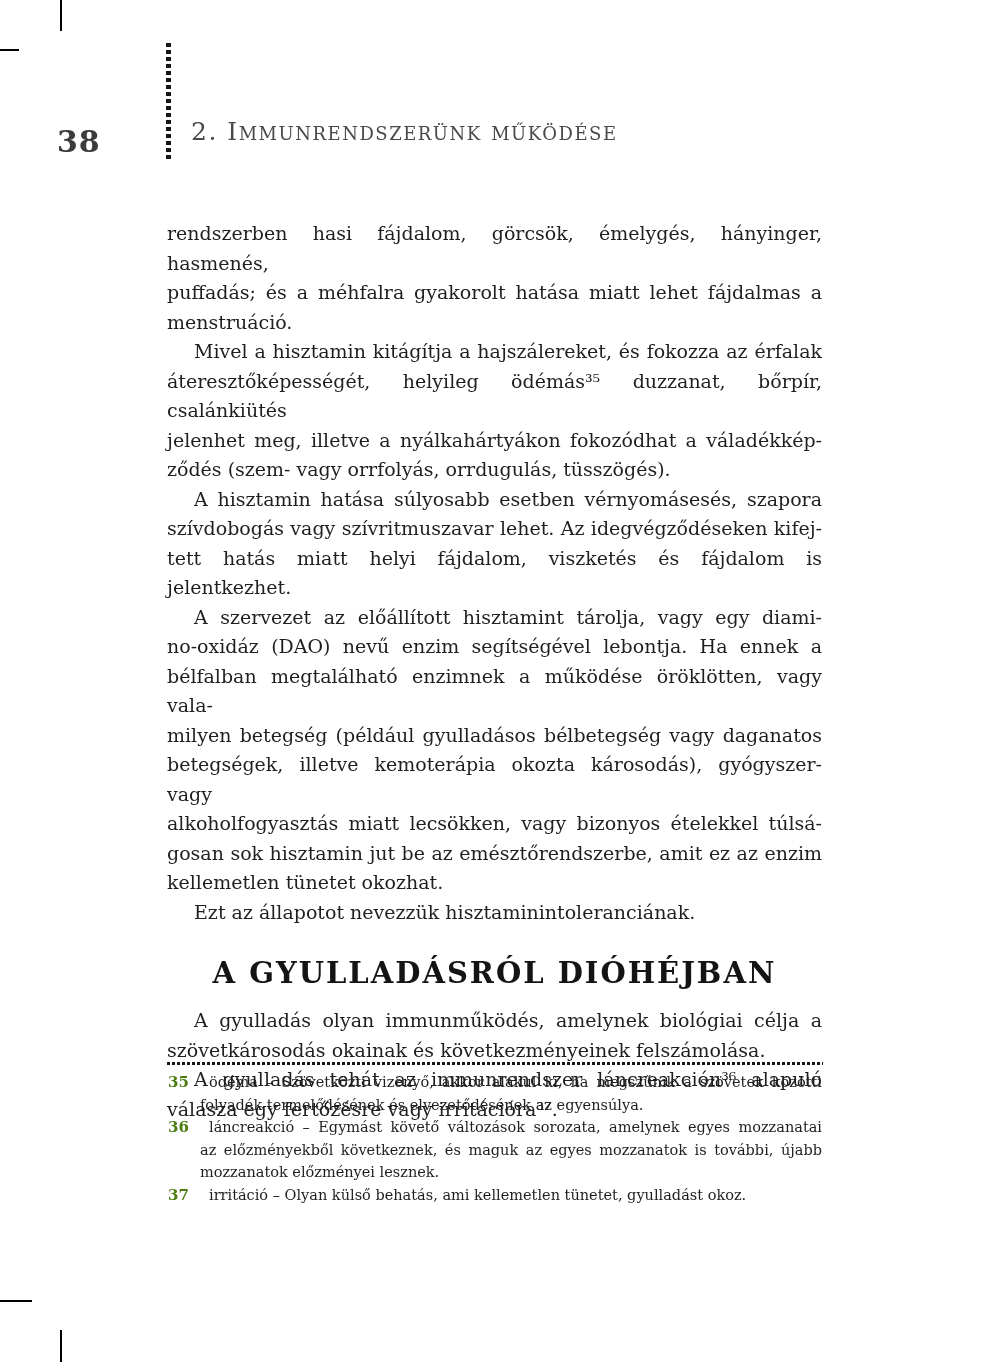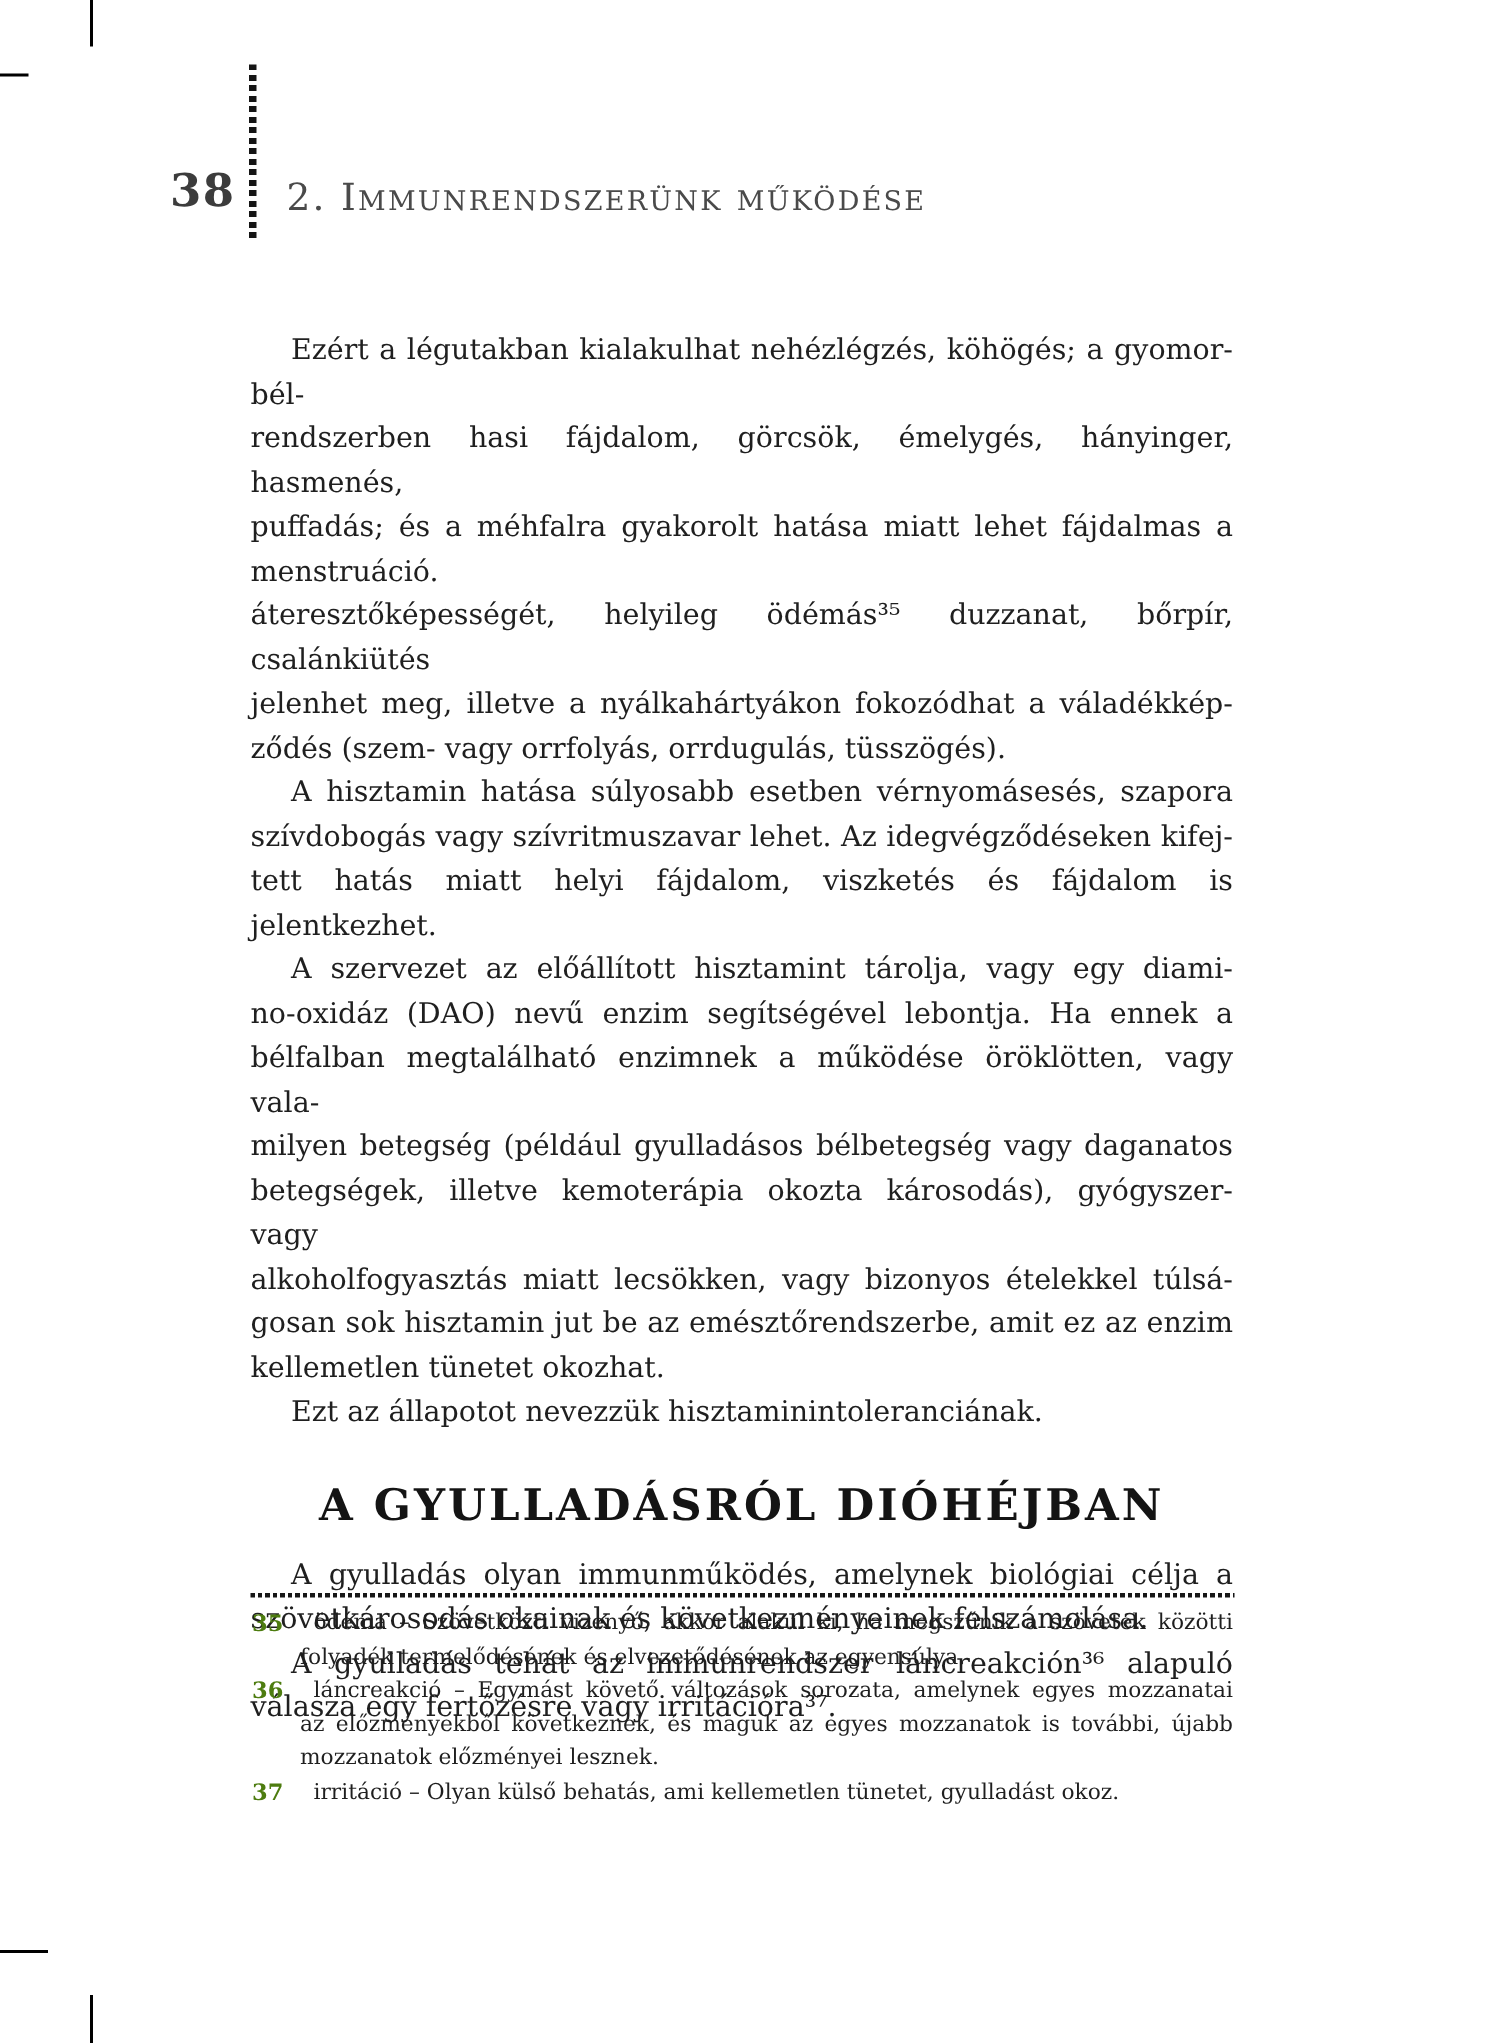--- a/index.html
+++ b/index.html
@@ -7,21 +7,21 @@
     position:relative; width:996px; height:1362px; background:#ffffff;
     font-family:"DejaVu Serif", serif; color:#1f1f1f; overflow:hidden;
   }
   .crop { position:absolute; background:#000; }
   .crop-top-v { left:60px; top:0; width:2px; height:31px; }
   .crop-top-h { left:0; top:49px; width:19px; height:2px; }
   .crop-bot-h { left:0; top:1300px; width:32px; height:2px; }
   .crop-bot-v { left:60px; top:1330px; width:2px; height:32px; }
 
   .pagenum {
-    position:absolute; left:57px; top:112px; width:100px; text-align:right;
+    position:absolute; left:57px; top:126px; width:100px; text-align:left;
     font-weight:bold; font-size:30px; line-height:32px; color:#3c3c3c; letter-spacing:1px;
   }
   .header-rule {
     position:absolute; left:166px; top:43px; width:5px; height:117px;
     background-image:repeating-linear-gradient(to bottom, #151515 0 4px, transparent 4px 7px);
   }
   .chapter {
     position:absolute; left:191px; top:118px;
     font-variant:small-caps; font-size:25px; line-height:28px;
     letter-spacing:1.5px; color:#4a4a4a;
@@ -55,26 +55,26 @@
   <div class="crop crop-bot-h"></div>
   <div class="crop crop-bot-v"></div>
 
   <div class="pagenum">38</div>
   <div class="header-rule"></div>
   <div class="chapter">2. Immunrendszerünk működése</div>
 
   <div class="content">
     <div id="introParas">
         <div class="para">
-          <div class="line first">Ezért a légutakban kialakulhat nehézlégzés, köhögés; a gyomor-bél-</div>
           <div class="line">rendszerben hasi fájdalom, görcsök, émelygés, hányinger, hasmenés,</div>
           <div class="line">puffadás; és a méhfalra gyakorolt hatása miatt lehet fájdalmas a</div>
           <div class="line last">menstruáció.</div>
         </div>
         <div class="para">
+          <div class="line first">Mivel a hisztamin kitágítja a hajszálereket, és fokozza az érfalak</div>
           <div class="line">áteresztőképességét, helyileg ödémás³⁵ duzzanat, bőrpír, csalánkiütés</div>
           <div class="line">jelenhet meg, illetve a nyálkahártyákon fokozódhat a váladékkép-</div>
           <div class="line last">ződés (szem- vagy orrfolyás, orrdugulás, tüsszögés).</div>
         </div>
         <div class="para">
           <div class="line first">A hisztamin hatása súlyosabb esetben vérnyomásesés, szapora</div>
           <div class="line">szívdobogás vagy szívritmuszavar lehet. Az idegvégződéseken kifej-</div>
           <div class="line last">tett hatás miatt helyi fájdalom, viszketés és fájdalom is jelentkezhet.</div>
         </div>
         <div class="para">

